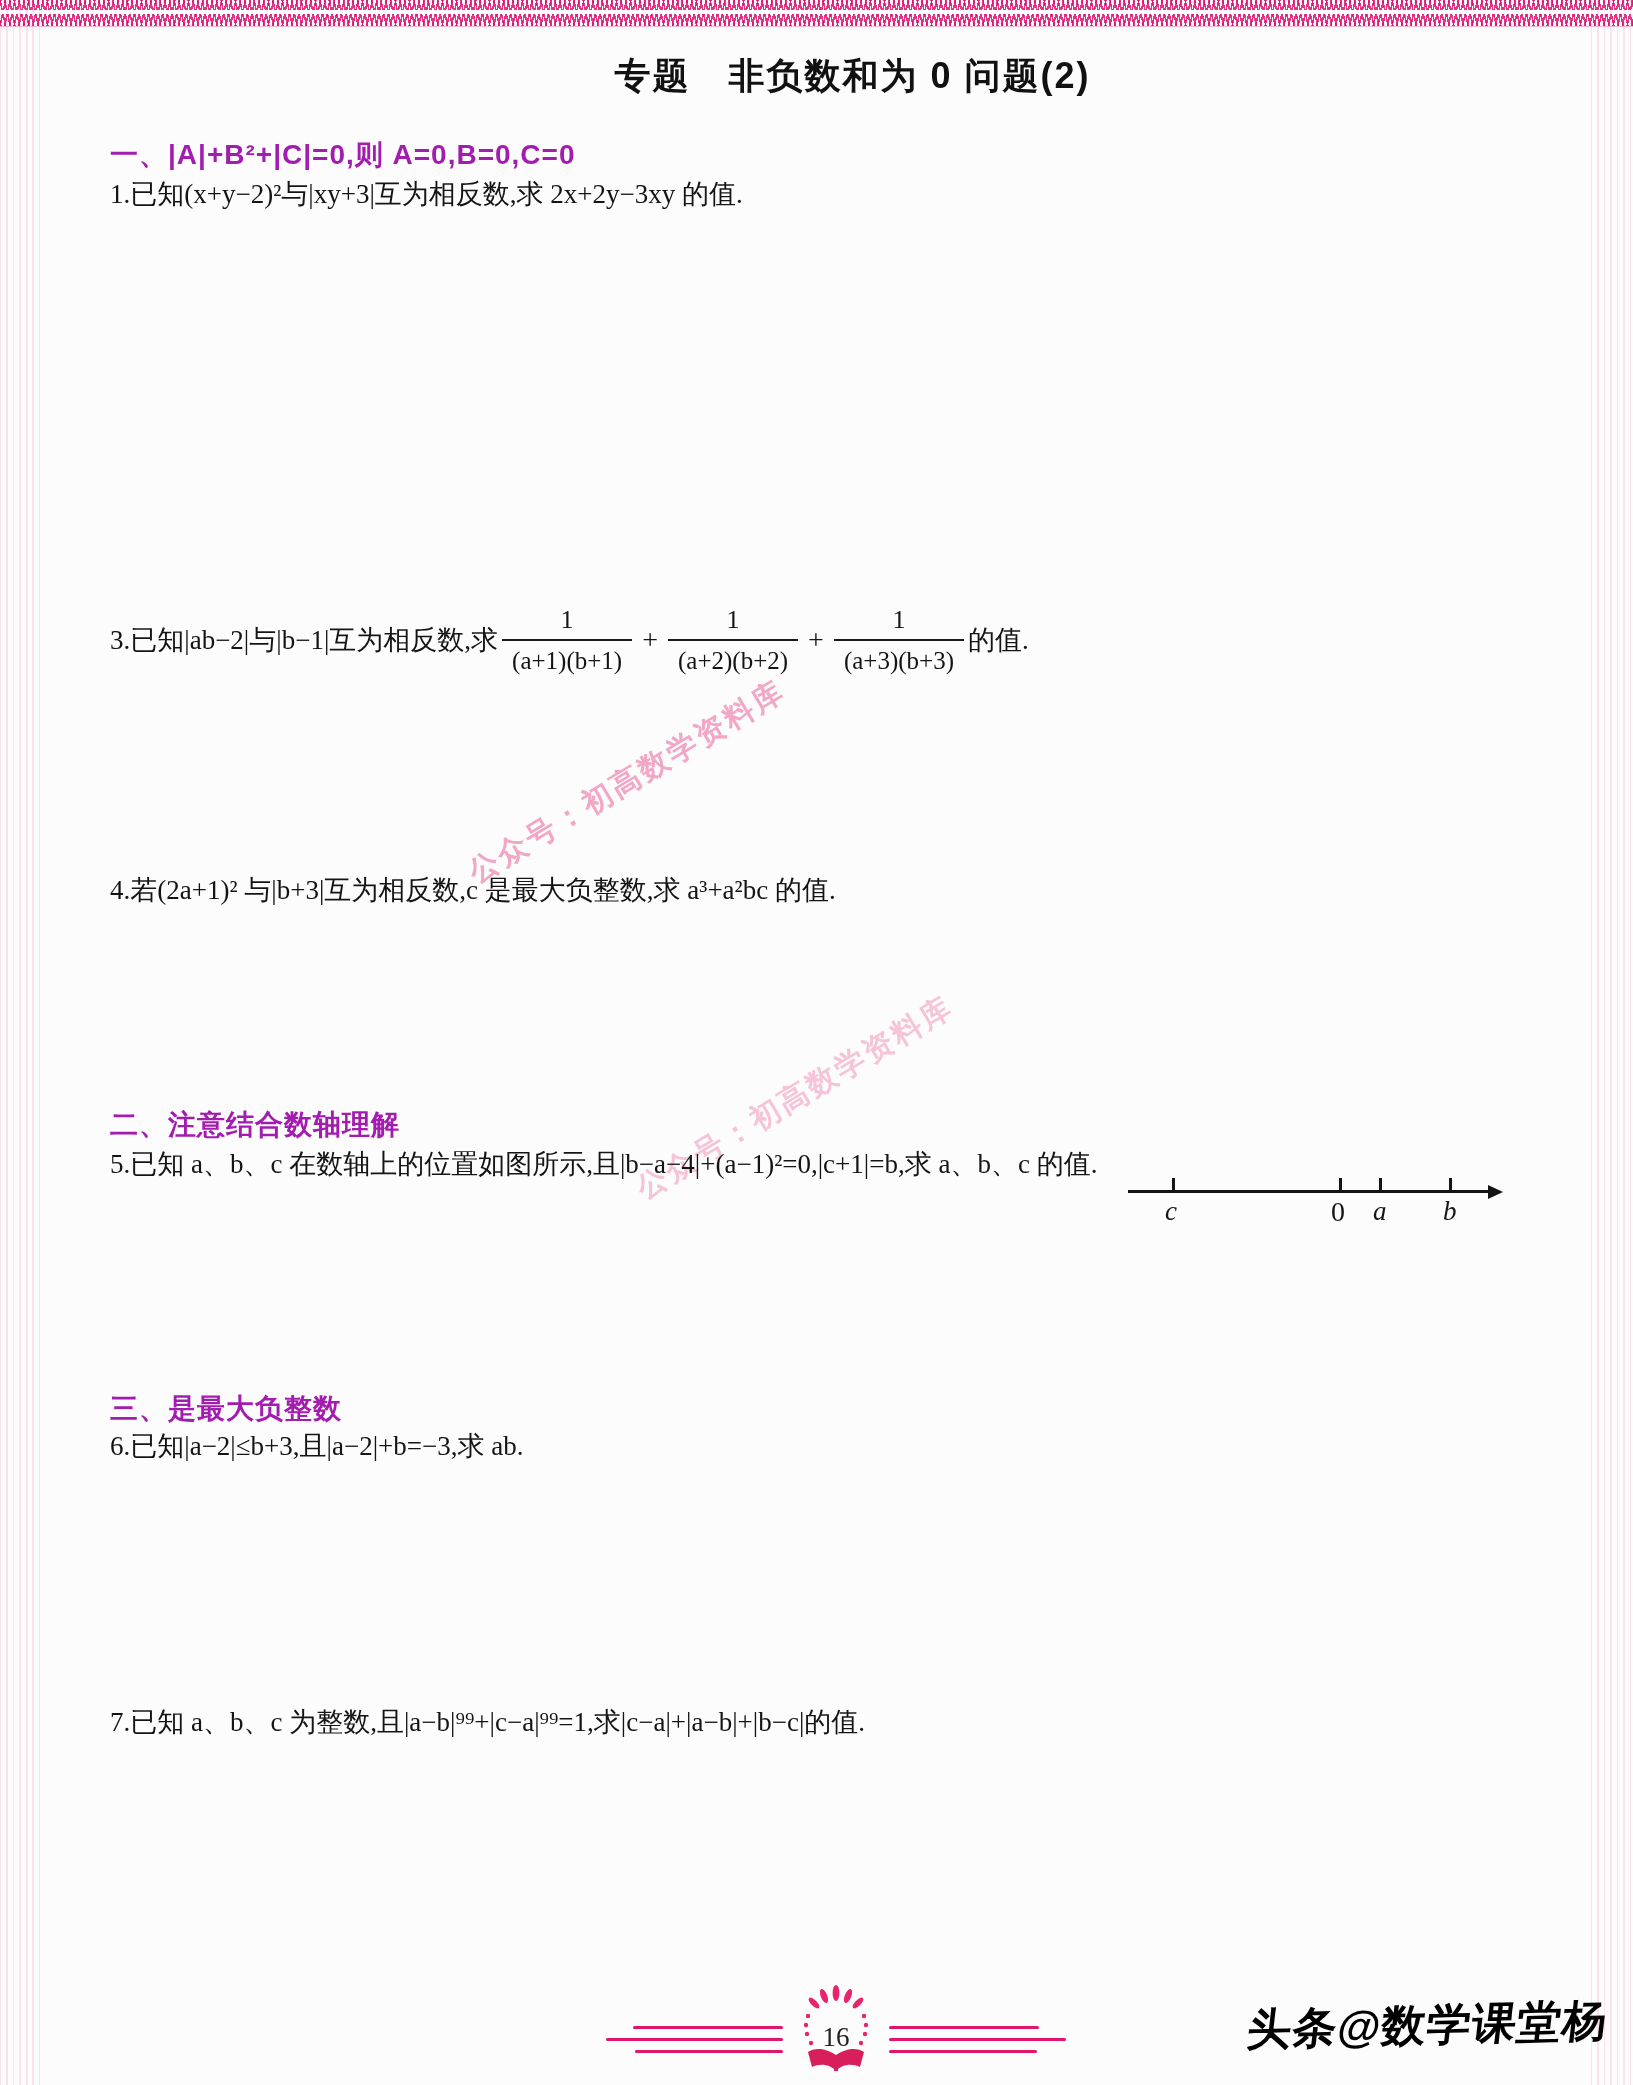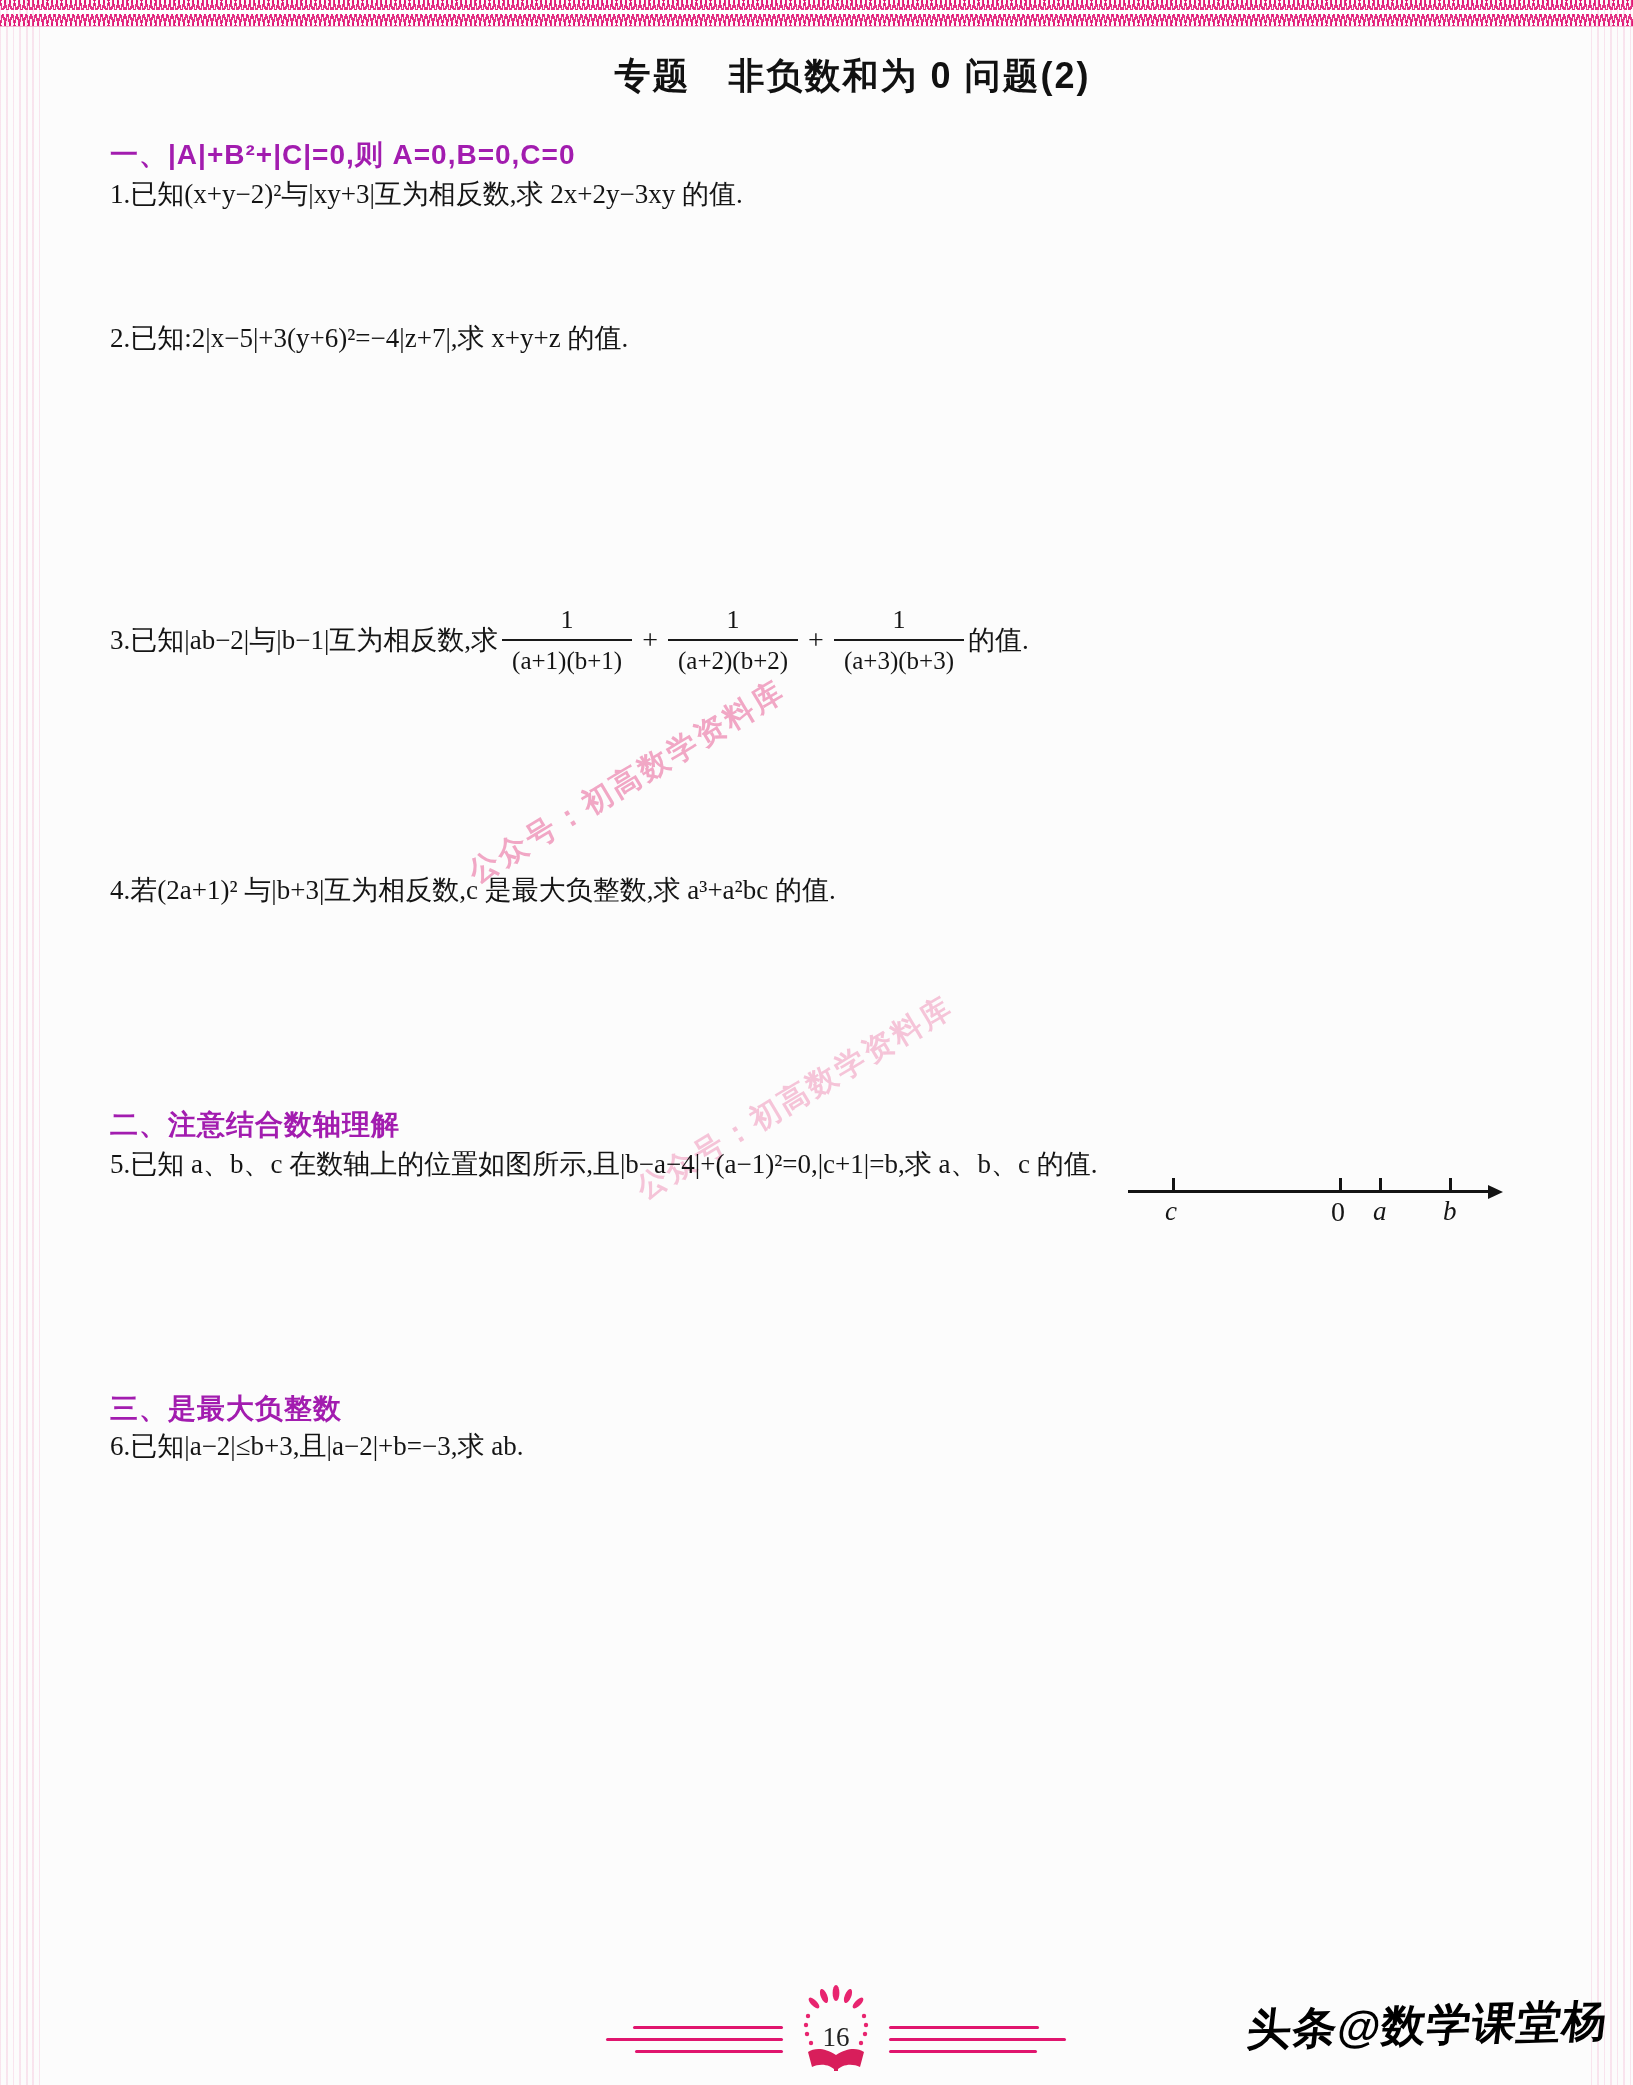--- a/index.html
+++ b/index.html
@@ -96,21 +96,20 @@
 
   <div class="edge-hatch left"></div>
   <div class="edge-hatch right"></div>
 
   <div class="doc-title">专题　非负数和为 0 问题(2)</div>
 
   <div class="sec-head" style="top:136px;">一、|A|+B²+|C|=0,则 A=0,B=0,C=0</div>
 
   <div class="prob" style="top:176px;">1.已知(x+y−2)²与|xy+3|互为相反数,求 2x+2y−3xy 的值.</div>
 
-  <div class="prob" style="top:320px;">2.已知:2|x−5|+3(y+6)²=−4|z+7|,求 x+y+z 的值.</div>
 
   <div class="prob prob-row" style="top:590px;height:100px;">
     <span>3.已知|ab−2|与|b−1|互为相反数,求</span>
     <span class="frac">
       <span class="num">1</span>
       <span class="den">(a+1)(b+1)</span>
     </span>
     <span class="op">+</span>
     <span class="frac">
       <span class="num">1</span>
@@ -143,20 +142,21 @@
     <div class="nl-label" style="left:37px;">c</div>
     <div class="nl-label zero" style="left:203px;">0</div>
     <div class="nl-label" style="left:245px;">a</div>
     <div class="nl-label" style="left:315px;">b</div>
   </div>
 
   <div class="sec-head" style="top:1390px;">三、是最大负整数</div>
 
   <div class="prob" style="top:1428px;">6.已知|a−2|≤b+3,且|a−2|+b=−3,求 ab.</div>
 
+  <div class="prob" style="top:1704px;">7.已知 a、b、c 为整数,且|a−b|⁹⁹+|c−a|⁹⁹=1,求|c−a|+|a−b|+|b−c|的值.</div>
 
   <div class="foot-line" style="left:633px;top:2026px;width:150px;"></div>
   <div class="foot-line" style="left:606px;top:2038px;width:177px;"></div>
   <div class="foot-line" style="left:635px;top:2050px;width:148px;"></div>
   <div class="foot-line" style="left:889px;top:2026px;width:150px;"></div>
   <div class="foot-line" style="left:889px;top:2038px;width:177px;"></div>
   <div class="foot-line" style="left:889px;top:2050px;width:148px;"></div>
 
   <svg class="emblem" viewBox="0 0 100 96">
     <g fill="#e8246f">

